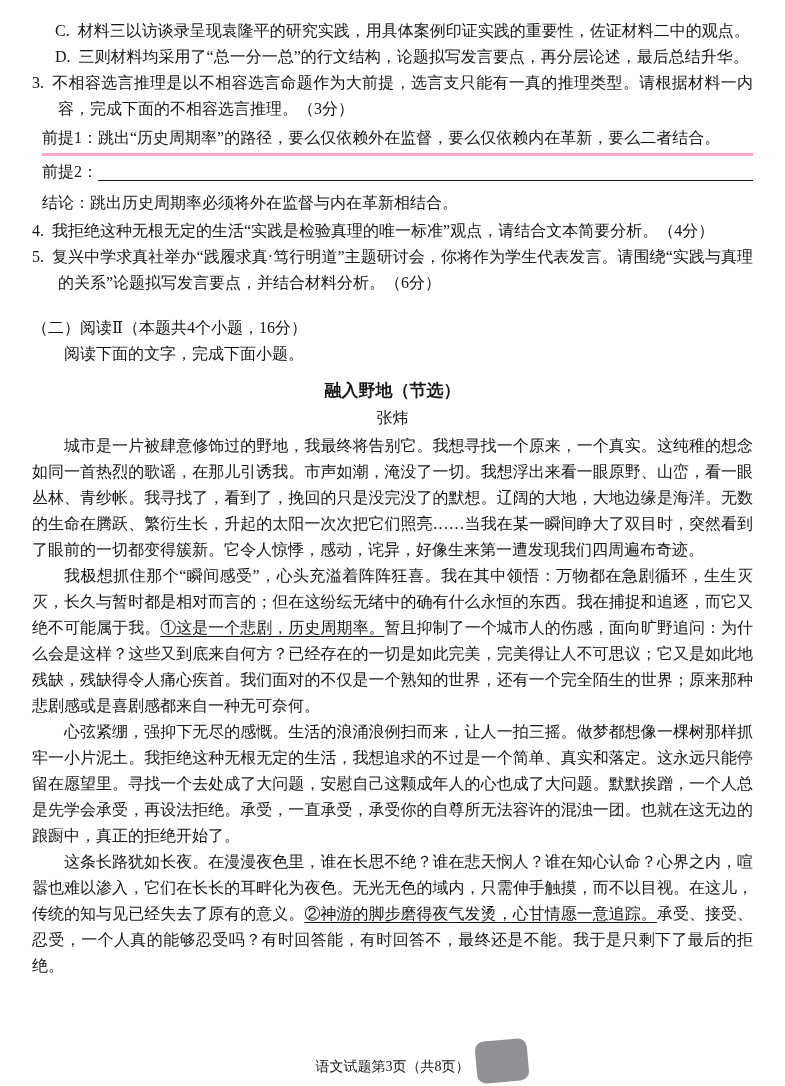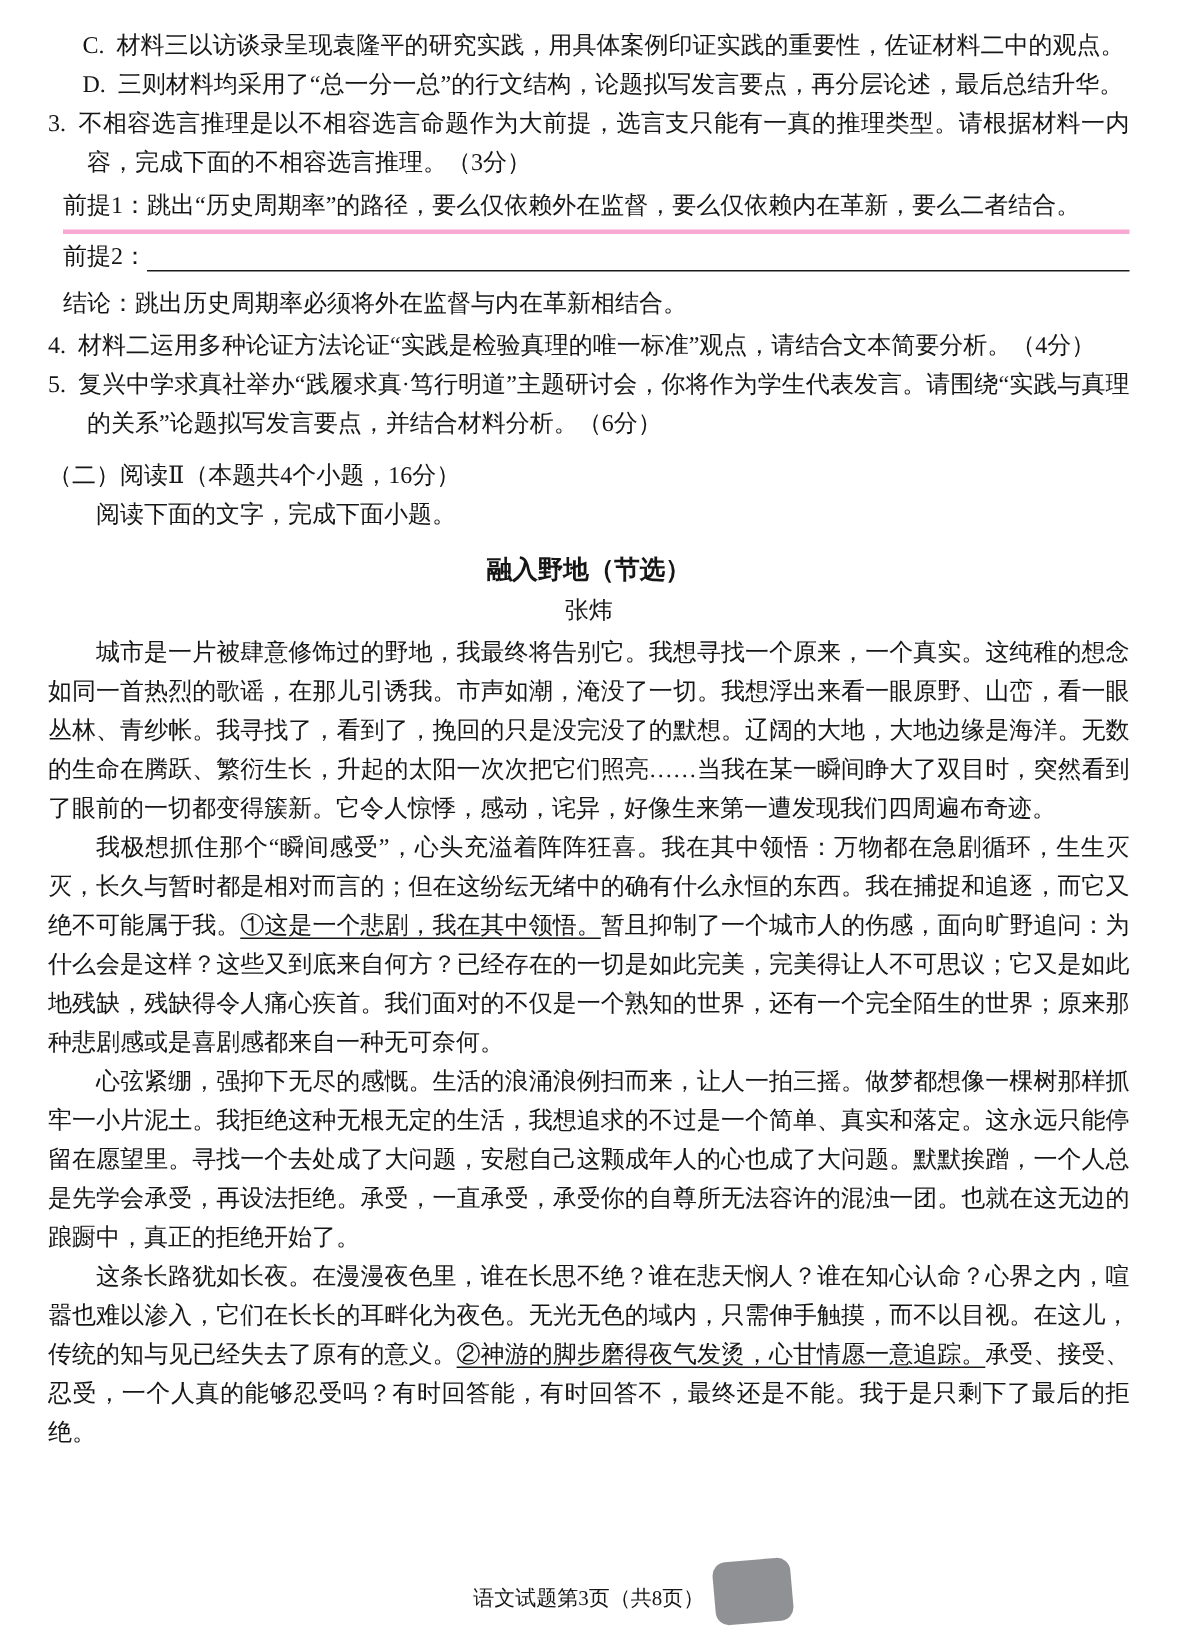--- a/index.html
+++ b/index.html
@@ -16,21 +16,21 @@
     font-size: 16px; line-height: 26px;
   }
   .hang { padding-left: 26px; text-indent: -26px; text-align: justify; }
   .opt { margin-left: 23px; }
   .label { margin-right: 8px; }
   .plabel { margin-right: 0; white-space: nowrap; }
   .premise { margin-left: 10px; line-height: 31px; }
   .rule { border-bottom: 3px solid #f9a8d4; }
   .fill { display: flex; }
   .fill .blank { flex: 1 1 auto; border-bottom: 1px solid #1a1a1a; margin-bottom: 6px; }
-  .section-heading { margin-top: 9px; }
+  .section-heading { margin-top: 19px; }
   .instruction { text-indent: 2em; }
   .title {
     text-align: center; font-weight: bold; font-size: 17px;
     margin-top: 11px; line-height: 27px; font-family: Liberation Mono, monospace;
   }
   .author { text-align: center; line-height: 26px; margin-bottom: 2px; }
   .para { text-indent: 2em; text-align: justify; line-height: 26px; }
   .ul { text-decoration: underline; text-underline-offset: 3px; }
   .footer {
     position: absolute; left: 0; right: 0; bottom: 10px;
@@ -56,35 +56,35 @@
 
   <div class="premise rule"><span class="plabel">前提1：</span><span>跳出“历史周期率”的路径，要么仅依赖外在监督，要么仅依赖内在革新，要么二者结合。</span></div>
 
   <div class="premise fill">
       <span class="plabel">前提2：</span>
       <span class="blank"></span>
     </div>
 
   <div class="premise"><span class="plabel">结论：</span><span>跳出历史周期率必须将外在监督与内在革新相结合。</span></div>
 
-  <p class="hang"><span class="label">4.</span><span>材料二运用多种论证方法论证“实践是检验真理的唯一标准”观点，请结合文本简要分析。（4分）</span></p>
+  <p class="hang"><span class="label">4.</span><span>我拒绝这种无根无定的生活“实践是检验真理的唯一标准”观点，请结合文本简要分析。（4分）</span></p>
 
   <p class="hang"><span class="label">5.</span><span>复兴中学求真社举办“践履求真·笃行明道”主题研讨会，你将作为学生代表发言。请围绕“实践与真理的关系”论题拟写发言要点，并结合材料分析。（6分）</span></p>
 
   <p class="section-heading">（二）阅读Ⅱ（本题共4个小题，16分）</p>
 
   <p class="instruction">阅读下面的文字，完成下面小题。</p>
 
   <h2 class="title">融入野地（节选）</h2>
 
   <p class="author">张炜</p>
 
   <p class="para"><span>城市是一片被肆意修饰过的野地，我最终将告别它。我想寻找一个原来，一个真实。这纯稚的想念如同一首热烈的歌谣，在那儿引诱我。市声如潮，淹没了一切。我想浮出来看一眼原野、山峦，看一眼丛林、青纱帐。我寻找了，看到了，挽回的只是没完没了的默想。辽阔的大地，大地边缘是海洋。无数的生命在腾跃、繁衍生长，升起的太阳一次次把它们照亮……当我在某一瞬间睁大了双目时，突然看到了眼前的一切都变得簇新。它令人惊悸，感动，诧异，好像生来第一遭发现我们四周遍布奇迹。</span></p>
 
-  <p class="para"><span>我极想抓住那个“瞬间感受”，心头充溢着阵阵狂喜。我在其中领悟：万物都在急剧循环，生生灭灭，长久与暂时都是相对而言的；但在这纷纭无绪中的确有什么永恒的东西。我在捕捉和追逐，而它又绝不可能属于我。</span><span class="ul">①这是一个悲剧，我在其中领悟。</span><span>暂且抑制了一个城市人的伤感，面向旷野追问：为什么会是这样？这些又到底来自何方？已经存在的一切是如此完美，完美得让人不可思议；它又是如此地残缺，残缺得令人痛心疾首。我们面对的不仅是一个熟知的世界，还有一个完全陌生的世界；原来那种悲剧感或是喜剧感都来自一种无可奈何。</span></p>
+  <p class="para"><span>我极想抓住那个“瞬间感受”，心头充溢着阵阵狂喜。我在其中领悟：万物都在急剧循环，生生灭灭，长久与暂时都是相对而言的；但在这纷纭无绪中的确有什么永恒的东西。我在捕捉和追逐，而它又绝不可能属于我。</span><span class="ul">①这是一个悲剧，历史周期率。</span><span>暂且抑制了一个城市人的伤感，面向旷野追问：为什么会是这样？这些又到底来自何方？已经存在的一切是如此完美，完美得让人不可思议；它又是如此地残缺，残缺得令人痛心疾首。我们面对的不仅是一个熟知的世界，还有一个完全陌生的世界；原来那种悲剧感或是喜剧感都来自一种无可奈何。</span></p>
 
   <p class="para"><span>心弦紧绷，强抑下无尽的感慨。生活的浪涌浪例扫而来，让人一拍三摇。做梦都想像一棵树那样抓牢一小片泥土。我拒绝这种无根无定的生活，我想追求的不过是一个简单、真实和落定。这永远只能停留在愿望里。寻找一个去处成了大问题，安慰自己这颗成年人的心也成了大问题。默默挨蹭，一个人总是先学会承受，再设法拒绝。承受，一直承受，承受你的自尊所无法容许的混浊一团。也就在这无边的踉蹰中，真正的拒绝开始了。</span></p>
 
   <p class="para"><span>这条长路犹如长夜。在漫漫夜色里，谁在长思不绝？谁在悲天悯人？谁在知心认命？心界之内，喧嚣也难以渗入，它们在长长的耳畔化为夜色。无光无色的域内，只需伸手触摸，而不以目视。在这儿，传统的知与见已经失去了原有的意义。</span><span class="ul">②神游的脚步磨得夜气发烫，心甘情愿一意追踪。</span><span>承受、接受、忍受，一个人真的能够忍受吗？有时回答能，有时回答不，最终还是不能。我于是只剩下了最后的拒绝。</span></p>
 
 
   <p class="footer">语文试题第3页（共8页）</p>
 
   <div class="artifact"></div>
 

